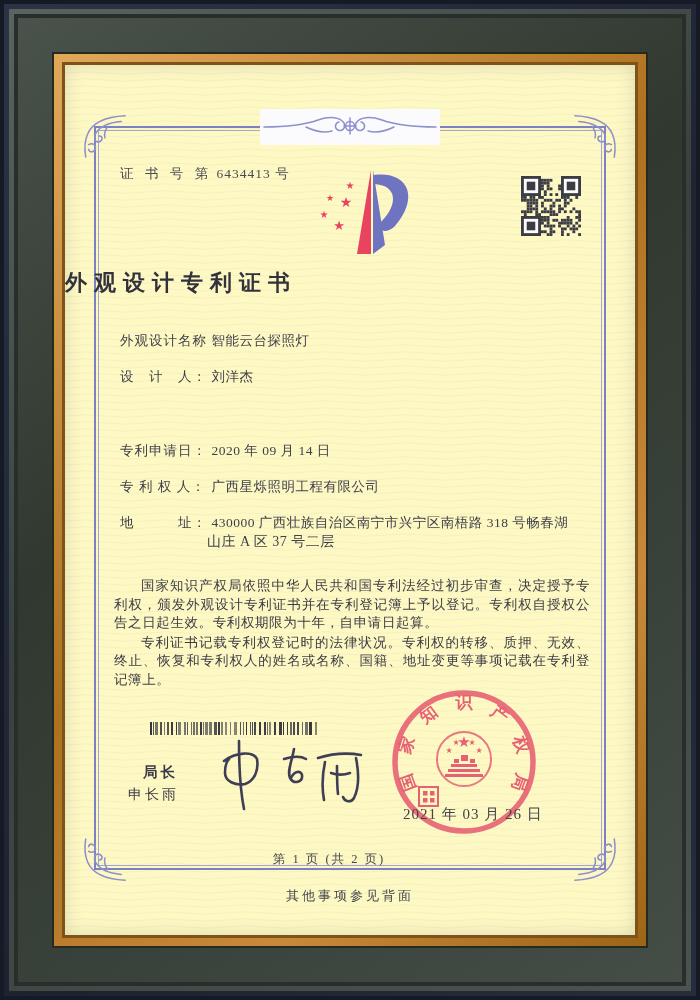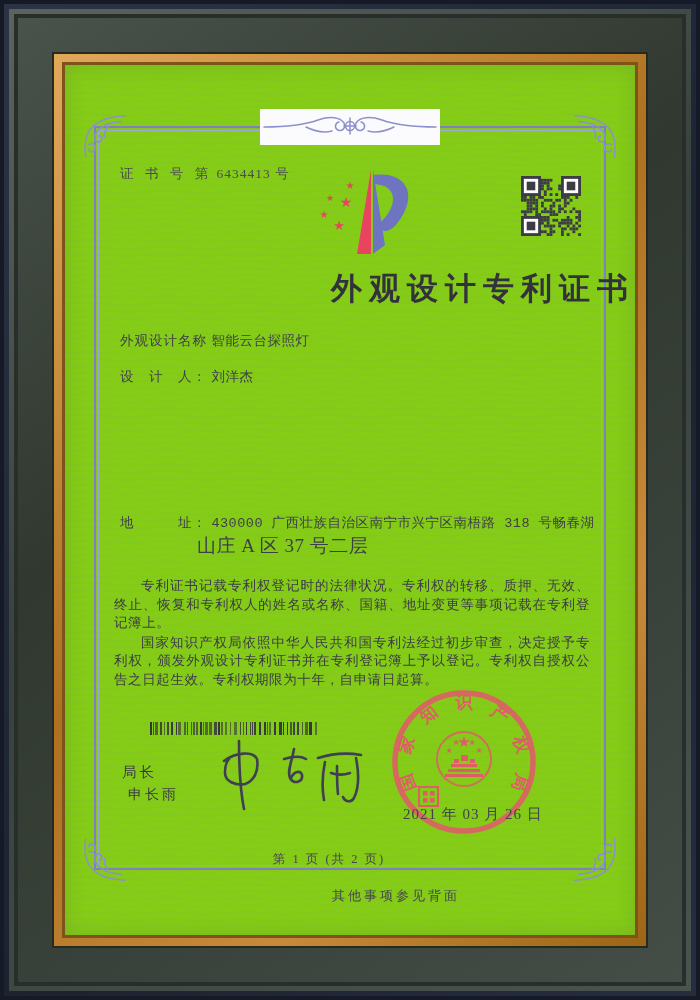--- a/index.html
+++ b/index.html
@@ -6,52 +6,52 @@
     font-family:"Liberation Serif","DejaVu Serif",serif;}
   
   .f1{position:absolute;inset:0;background:#151a26;}
   .f2{position:absolute;inset:4px;background:linear-gradient(135deg,#2b3345,#1c2230 60%,#262d3d);}
   .f3{position:absolute;inset:9px;background:linear-gradient(145deg,#5a635e,#39413c 45%,#4a534d);}
   .f4{position:absolute;inset:14px;background:#272e2b;}
   .f5{position:absolute;inset:18px;background:linear-gradient(145deg,#49524b,#30382f 40%,#39423a 70%,#454e46);}
   .f6{position:absolute;inset:52px;background:#262b20;}
   .f7{position:absolute;inset:54px;background:linear-gradient(135deg,#e2a859,#ad7120 45%,#c8893a 75%,#9d6517);}
   .f8{position:absolute;inset:62px;background:#7e5318;}
-  .paper{position:absolute;inset:65px;background:#84cc16;box-shadow:inset 0 0 18px rgba(60,60,90,.18);}
+  .paper{position:absolute;inset:65px;background:#fef9c3;box-shadow:inset 0 0 18px rgba(60,60,90,.18);}
   .waves{position:absolute;inset:0;pointer-events:none;}
   
   .borderbox{position:absolute;left:29px;top:61px;right:29px;bottom:65px;border:2px solid #7d81c4;}
   .borderbox::after{content:"";position:absolute;inset:2px;border:1px solid #a2a5d6;}
   .flourish{position:absolute;width:48px;height:48px;}
   .ornament{position:absolute;left:195px;top:44px;width:180px;height:36px;background:#fbfbfd;}
   
   .certno{position:absolute;left:55px;top:100px;font-size:13.5px;color:#4a4a55;letter-spacing:1px;white-space:nowrap;}
   .certno .sp{letter-spacing:4px;}
   .logo{position:absolute;left:246px;top:103px;width:120px;height:100px;}
   .qr{position:absolute;left:456px;top:111px;width:60px;height:60px;}
-  .title{position:absolute;left:0;top:203px;width:570px;text-align:right;font-size:31px;font-weight:700;
+  .title{position:absolute;left:0;top:203px;width:570px;text-align:left;font-size:22px;font-weight:700;
     color:#33323c;letter-spacing:7px;}
   .row{position:absolute;left:55px;font-size:13.5px;color:#3f3f4a;white-space:nowrap;}
   .row .lbl{display:inline-block;width:88px;letter-spacing:1px;}
-  .row .val{letter-spacing:.5px;font-family:Liberation Mono, monospace;}
-  .addr2{position:absolute;left:132px;font-size:19px;color:#3f3f4a;letter-spacing:.5px;}
+  .row .val{letter-spacing:.5px;}
+  .addr2{position:absolute;left:142px;font-size:14px;color:#3f3f4a;letter-spacing:.5px;}
   .pair2{position:absolute;left:309px;top:0;}
   .paras{position:absolute;left:49px;top:512px;width:476px;font-size:13.5px;line-height:18.6px;
     color:#3c3c46;text-align:justify;letter-spacing:.6px;}
   .paras p{margin:0 0 1px 0;text-indent:2em;}
   .barcode{position:absolute;left:85px;top:657px;width:168px;height:13px;}
-  .signoff-title{position:absolute;left:57px;top:698px;font-size:14.5px;letter-spacing:3px;color:#3a3a46;}
+  .signoff-title{position:absolute;left:78px;top:698px;font-size:14.5px;letter-spacing:3px;color:#3a3a46;font-weight:bold;}
   .signoff-name{position:absolute;left:63px;top:721px;font-size:14px;letter-spacing:3px;color:#3a3a46;}
   .signature{position:absolute;left:133px;top:666px;width:170px;height:86px;}
   .seal{position:absolute;left:320px;top:618px;width:158px;height:158px;opacity:.93;}
   .sealdate{position:absolute;left:338px;top:740px;font-size:15px;color:#42424c;letter-spacing:1px;z-index:5;}
   .pageinfo{position:absolute;left:0;top:786px;width:528px;text-align:center;font-size:12.5px;
     color:#45454f;letter-spacing:2px;}
   .note{position:absolute;left:0;top:822px;width:570px;text-align:center;font-size:13px;
-    color:#45454f;letter-spacing:3px;padding-left:46px;}
+    color:#45454f;letter-spacing:3px;}
 </style>
 </head>
 <body>
 
 <div class="f1"></div>
 <div class="f2"></div>
 <div class="f3"></div>
 <div class="f4"></div>
 <div class="f5"></div>
 <div class="f6"></div>
@@ -405,29 +405,37 @@
   <div class="title">外观设计专利证书</div>
 
   <div class="row" style="top:267px">
     <span class="lbl">外观设计名称：</span>
     <span class="val">智能云台探照灯</span>
   </div>
   <div class="row" style="top:303px">
     <span class="lbl">设　计　人：</span>
     <span class="val">刘洋杰</span>
   </div>
+  <div class="row" style="top:377px">
+    <span class="lbl">专利申请日：</span>
+    <span class="val">2020 年 09 月 14 日</span>
+  </div>
+  <div class="row" style="top:413px">
+    <span class="lbl">专 利 权 人：</span>
+    <span class="val">广西星烁照明工程有限公司</span>
+  </div>
   <div class="row" style="top:449px">
     <span class="lbl">地　　　址：</span>
     <span class="val">430000 广西壮族自治区南宁市兴宁区南梧路 318 号畅春湖</span>
   </div>
   <div class="addr2" style="top:468px">山庄 A 区 37 号二层</div>
 
   <div class="paras">
+    <p>国家知识产权局依照中华人民共和国专利法经过初步审查，决定授予专利权，颁发外观设计专利证书并在专利登记簿上予以登记。专利权自授权公告之日起生效。专利权期限为十年，自申请日起算。</p>
     <p>专利证书记载专利权登记时的法律状况。专利权的转移、质押、无效、终止、恢复和专利权人的姓名或名称、国籍、地址变更等事项记载在专利登记簿上。</p>
-    <p>国家知识产权局依照中华人民共和国专利法经过初步审查，决定授予专利权，颁发外观设计专利证书并在专利登记簿上予以登记。专利权自授权公告之日起生效。专利权期限为十年，自申请日起算。</p>
   </div>
 
   <svg class="barcode" id="barcode" viewBox="0 0 168 13" preserveAspectRatio="none">
       <rect x="0" y="0" width="2" height="13" fill="#34343c" opacity="0.99"></rect>
       <rect x="3" y="0" width="1" height="13" fill="#34343c" opacity="0.83"></rect>
       <rect x="5" y="0" width="3" height="13" fill="#34343c" opacity="0.67"></rect>
       <rect x="10" y="0" width="2" height="13" fill="#34343c" opacity="0.85"></rect>
       <rect x="14" y="0" width="1" height="13" fill="#34343c" opacity="0.64"></rect>
       <rect x="17" y="0" width="2" height="13" fill="#34343c" opacity="0.83"></rect>
       <rect x="21" y="0" width="2" height="13" fill="#34343c" opacity="0.96"></rect>

